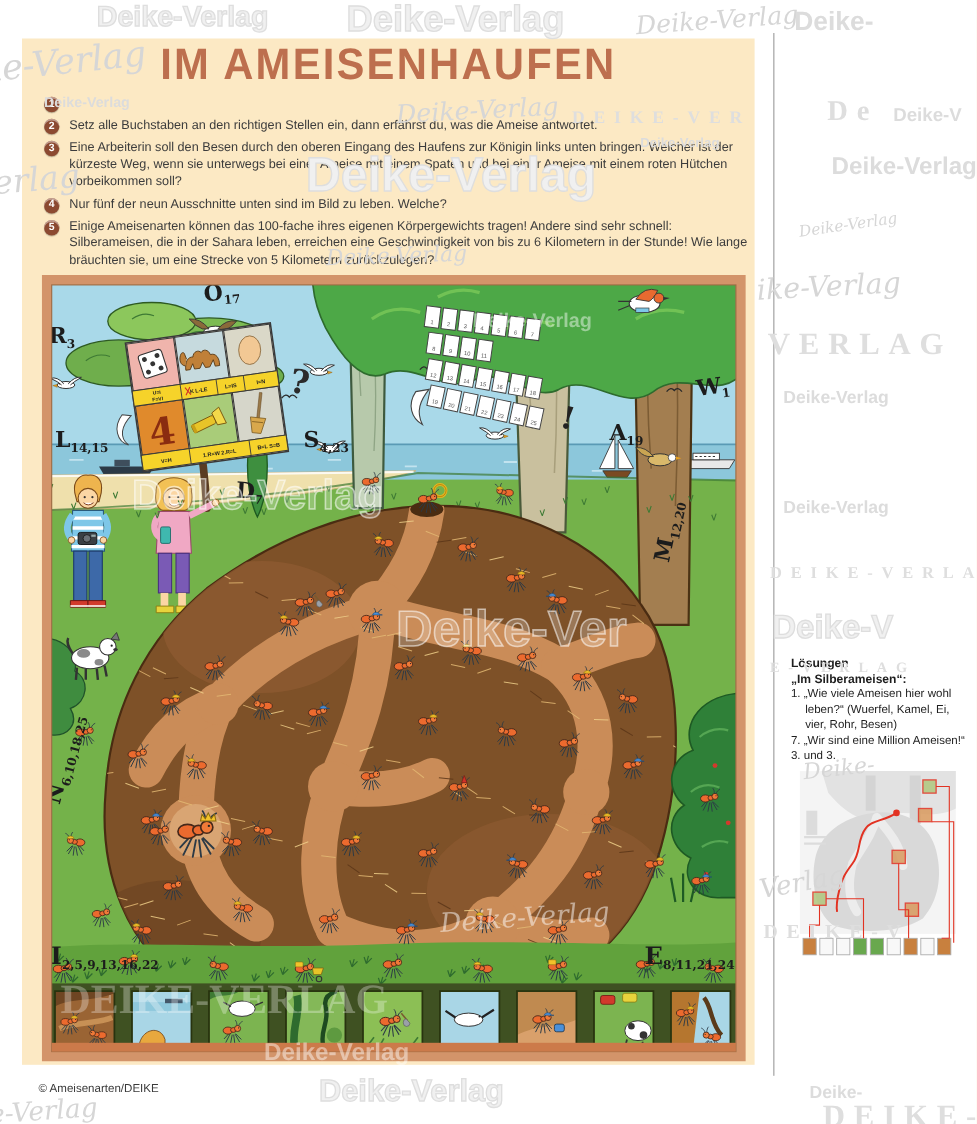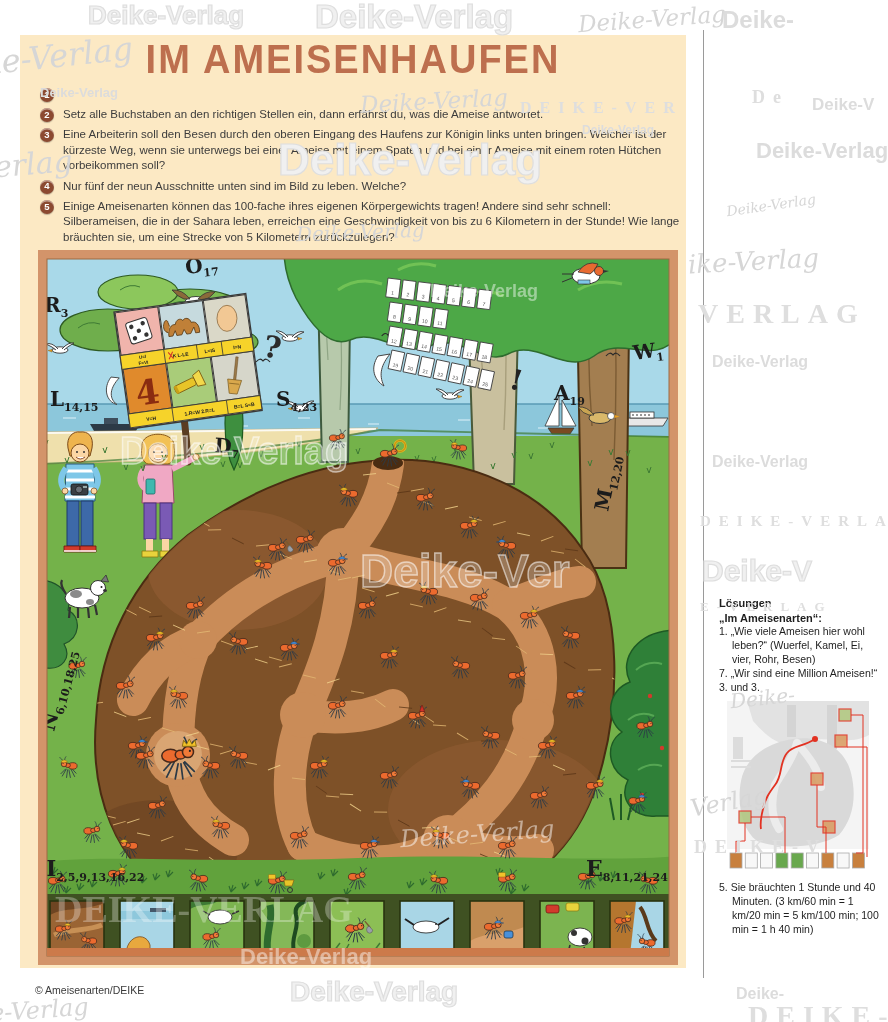--- a/index.html
+++ b/index.html
@@ -1229,21 +1229,21 @@
       </g>
       <rect x="4.5" y="4.5" width="631" height="706" fill="none" stroke="#d3946a" stroke-width="9"></rect>
       <rect x="9" y="9" width="622" height="697" fill="none" stroke="#9c6a42" stroke-width="1"></rect>
       <rect x="9" y="698" width="622" height="8" fill="#cc7a4a"></rect>
     </svg></div>
 
 <div id="divider"></div>
 
 <div id="solutions">
   <div class="sol-h">Lösungen</div>
-  <div class="sol-h">„Im Ameisenarten“:</div>
+  <div class="sol-h">„Im Silberameisen“:</div>
   <p id="sol1">1. „Wie viele Ameisen hier wohl leben?“ (Wuerfel, Kamel, Ei, vier, Rohr, Besen)</p>
   <p id="sol2">7. „Wir sind eine Million Ameisen!“</p>
   <p id="sol3">3. und 3.</p>
   <div id="solmap"><svg viewBox="0 0 142 176" width="142" height="176">
         <rect width="142" height="148" fill="#f4f4f4"></rect>
         <path d="M20,0 L142,0 L142,34 C120,46 96,32 74,42 C56,50 38,34 26,20 Z" fill="#e2e2e2"></path>
         <rect x="60" y="4" width="9" height="32" fill="#d4d4d4"></rect>
         <rect x="100" y="4" width="10" height="44" fill="#d4d4d4"></rect>
         <path d="M30,140 C14,128 10,100 14,80 C18,58 38,42 66,38 C96,34 118,48 124,72 C130,96 126,118 112,134 C90,148 50,148 30,140 Z" fill="#d9d9d9"></path>
         <path d="M70,42 C66,58 56,70 48,84 M70,42 C82,56 92,68 94,86 M48,84 C44,100 44,116 52,128" stroke="#ececec" stroke-width="8" fill="none" stroke-linecap="round"></path>
@@ -1264,35 +1264,34 @@
         <rect x="108" y="34" width="12" height="12" fill="#d99a5e" opacity="0.85" stroke="#e23222" stroke-width="1.2"></rect>
         <rect x="84" y="72" width="12" height="12" fill="#d99a5e" opacity="0.85" stroke="#e23222" stroke-width="1.2"></rect>
         <rect x="12" y="110" width="12" height="12" fill="#b0c77e" opacity="0.85" stroke="#e23222" stroke-width="1.2"></rect>
         <rect x="96" y="120" width="12" height="12" fill="#d99a5e" opacity="0.85" stroke="#e23222" stroke-width="1.2"></rect>
         <path d="M124,14 L136,14 L136,152 L129,152" stroke="#e23222" stroke-width="1" fill="none"></path>
         <path d="M120,46 L140,46 L140,156" stroke="#e23222" stroke-width="1" fill="none"></path>
         <path d="M90,84 L90,126 L99,126 L99,152" stroke="#e23222" stroke-width="1" fill="none"></path>
         <path d="M18,122 L18,140 L9,140 L9,152" stroke="#e23222" stroke-width="1" fill="none"></path>
         <path d="M24,116 L58,116 L58,152" stroke="#e23222" stroke-width="1" fill="none"></path>
       </svg></div>
-  <p id="sol5">5. Sie bräuchten 1 Stunde und 40 Minuten. (3 km/60 min = 1 km/20 min = 5 km/100 min; 100 min = 1 h 40 min)</p>
 </div>
 
 <div id="copyright">© Ameisenarten/DEIKE</div>
 
 <div id="wm-layer">
     <div class="wm o" style="left: 88px; top: 2px; font-size: 26px;">Deike-Verlag</div>
     <div class="wm o" style="left: 315px; top: 0px; font-size: 33px;">Deike-Verlag</div>
     <div class="wm c" style="left: 578px; top: 8px; font-size: 23px; transform: rotate(-4deg);">Deike-Verlag</div>
     <div class="wm s" style="left: 722px; top: 8px; font-size: 24px;">Deike-</div>
     <div class="wm c" style="left: -18px; top: 40px; font-size: 32px; transform: rotate(-6deg);">ke-Verlag</div>
     <div class="wm s" style="left: 40px; top: 86px; font-size: 13px;">Deike-Verlag</div>
     <div class="wm c" style="left: 360px; top: 90px; font-size: 23px; transform: rotate(-3deg);">Deike-Verlag</div>
     <div class="wm k" style="left: 520px; top: 100px; font-size: 16px;">DEIKE-VER</div>
-    <div class="wm k" style="left: 752px; top: 88px; font-size: 18px;">De</div>
+    <div class="wm k" style="left: 752px; top: 88px; font-size: 26px;">De</div>
     <div class="wm s" style="left: 812px; top: 96px; font-size: 17px;">Deike-V</div>
     <div class="wm s" style="left: 582px; top: 124px; font-size: 12px;">Deike-Verlag</div>
     <div class="wm o" style="left: 278px; top: 138px; font-size: 44px;">Deike-Verlag</div>
     <div class="wm s" style="left: 756px; top: 140px; font-size: 22px;">Deike-Verlag</div>
     <div class="wm c" style="left: 726px; top: 198px; font-size: 14px; transform: rotate(-8deg);">Deike-Verlag</div>
     <div class="wm c" style="left: -25px; top: 150px; font-size: 30px; transform: rotate(-5deg);">Verlag</div>
     <div class="wm c" style="left: 296px; top: 222px; font-size: 20px; transform: rotate(-2deg);">Deike-Verlag</div>
     <div class="wm c" style="left: 688px; top: 248px; font-size: 26px; transform: rotate(-3deg);">ike-Verlag</div>
     <div class="wm k" style="left: 698px; top: 300px; font-size: 28px;">VERLAG</div>
     <div class="wm s" style="left: 712px; top: 354px; font-size: 16px;">Deike-Verlag</div>

